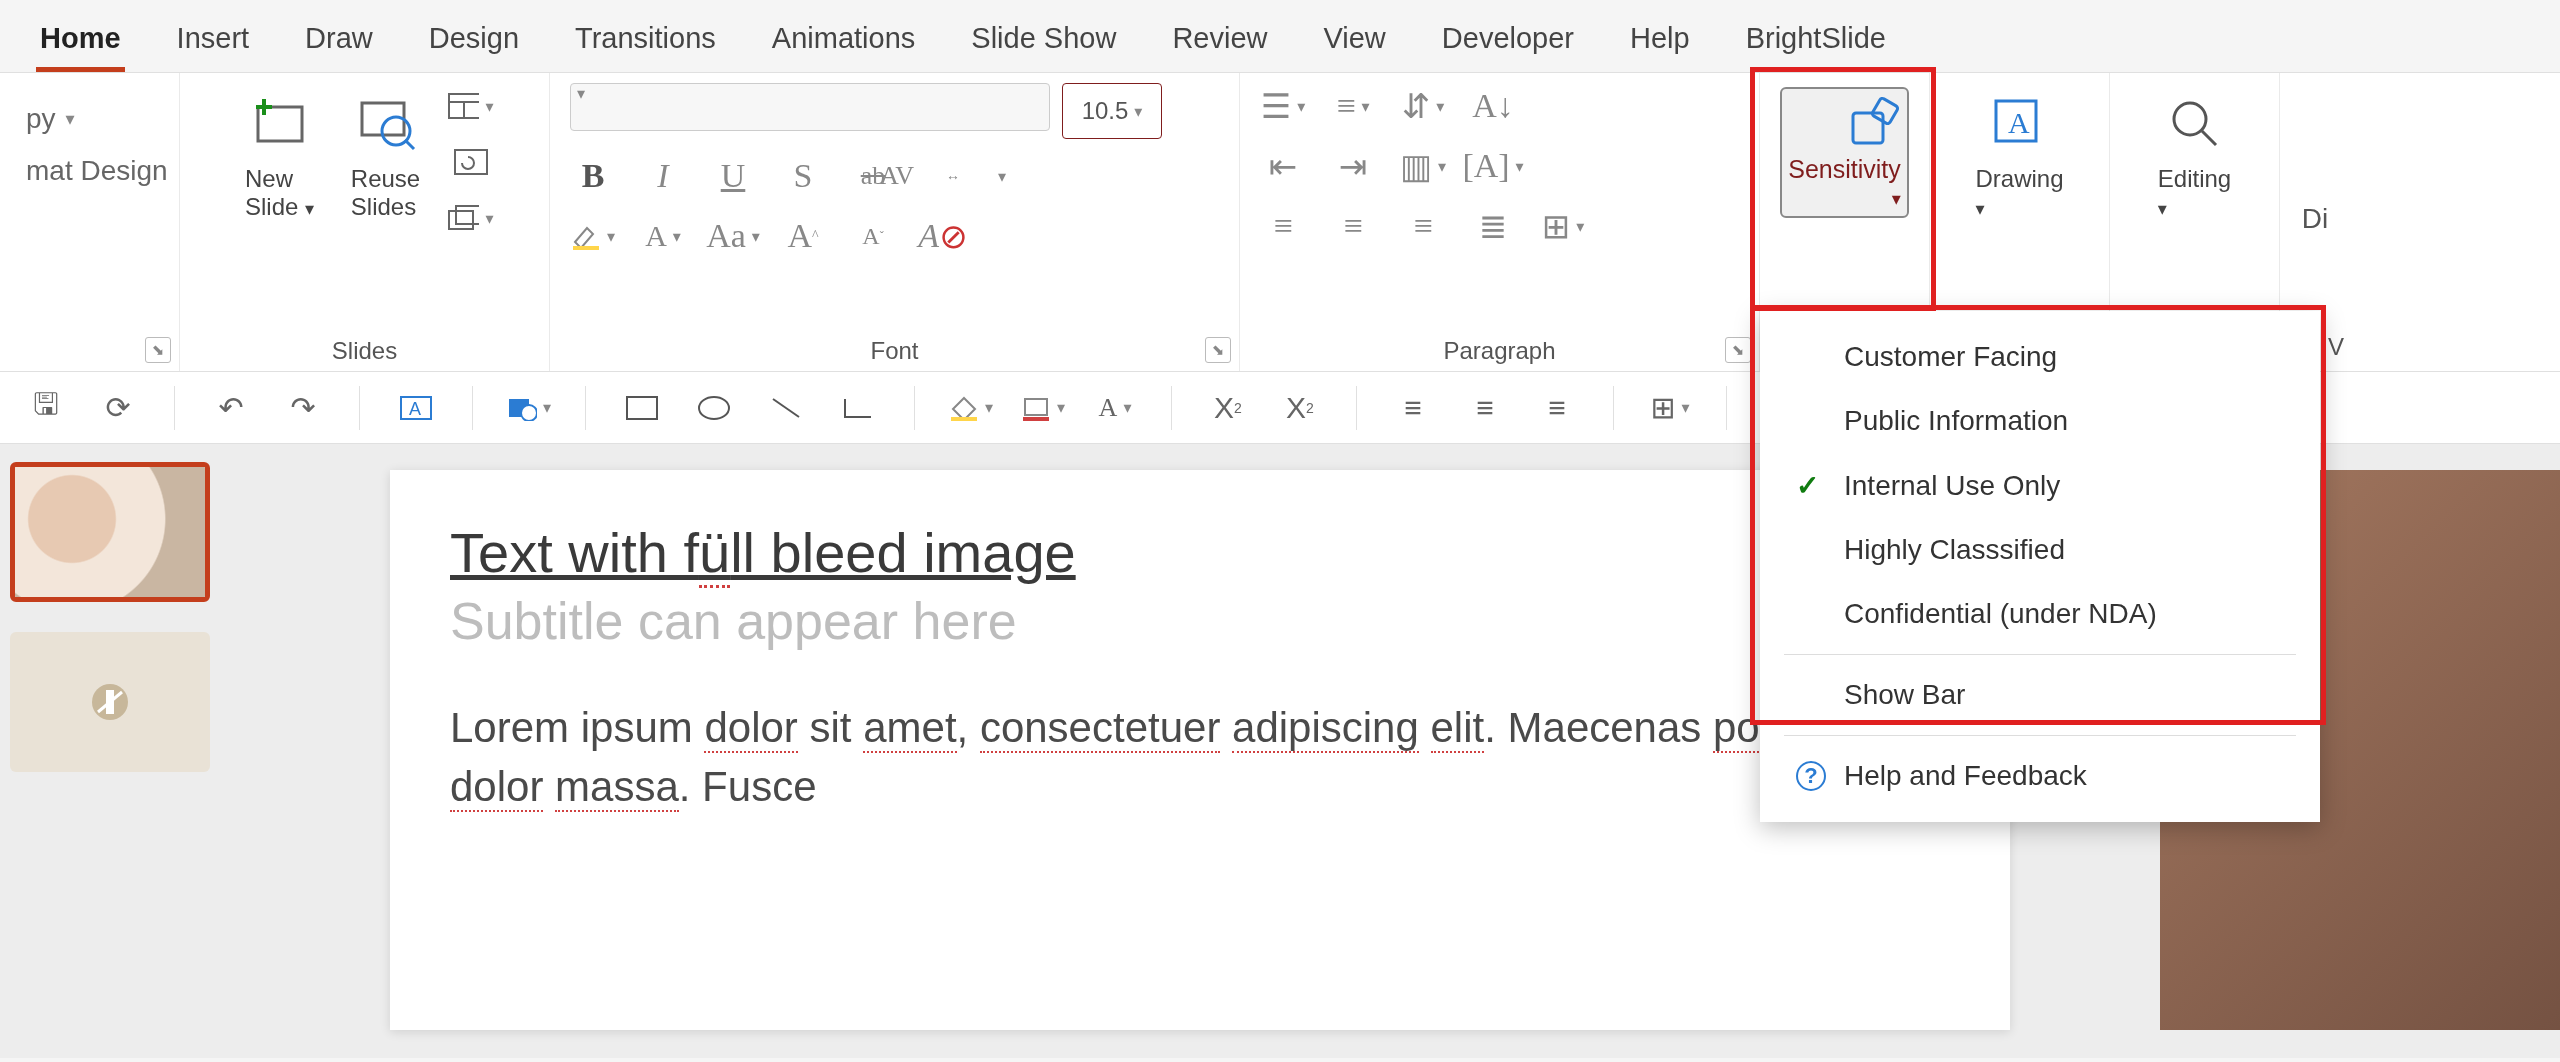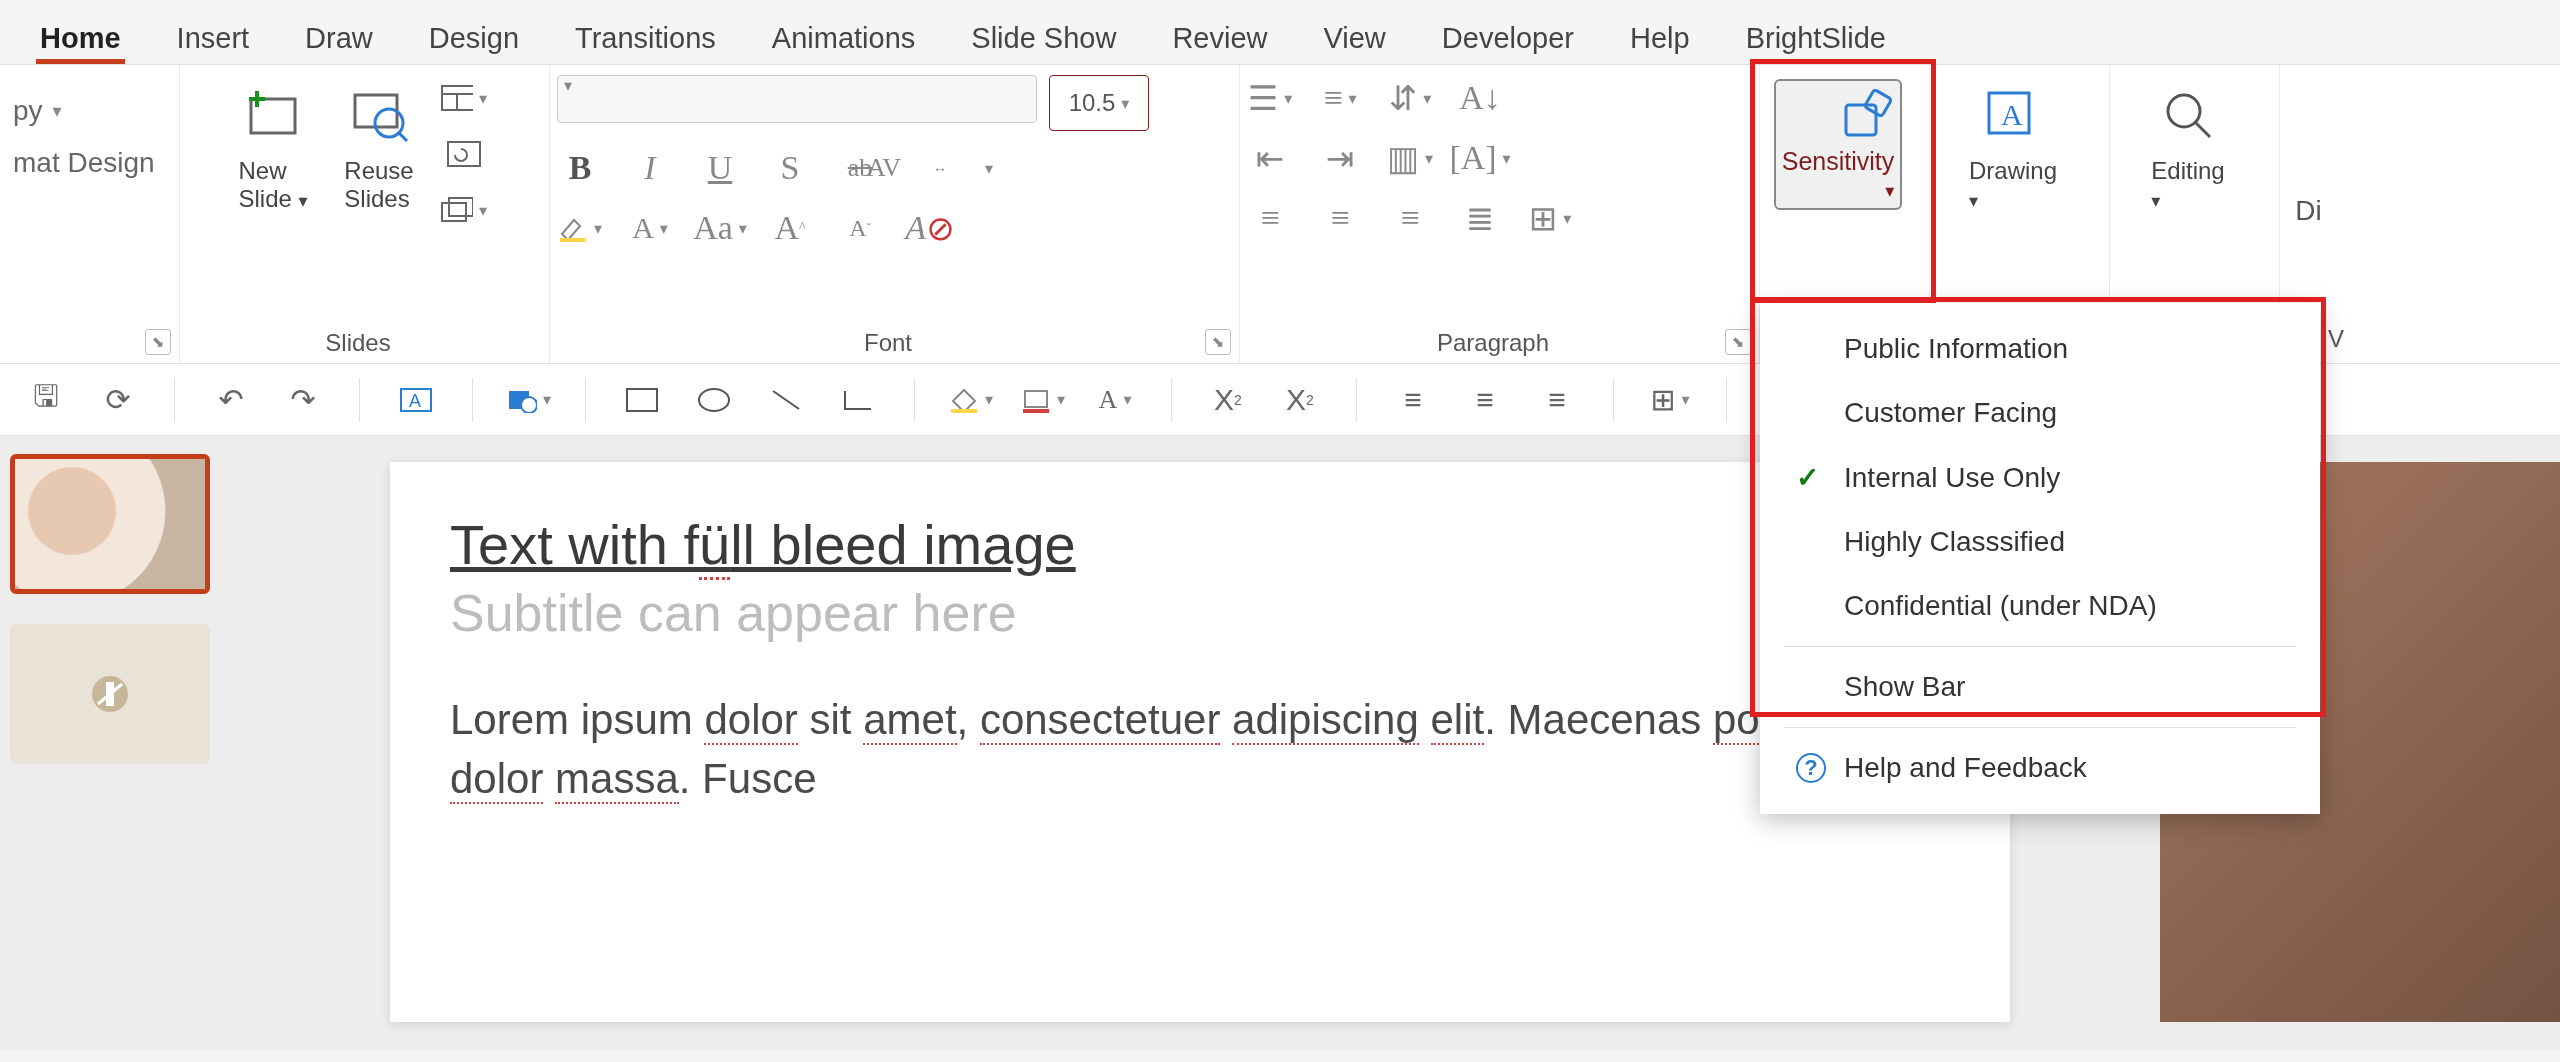--- a/index.html
+++ b/index.html
@@ -25,41 +25,41 @@
   }
   
   .tabs {
     display: flex;
     gap: 48px;
     padding: 12px 36px 0 36px;
     font-size: 29px;
     background: #f5f5f5;
   }
   .tab {
-    padding: 10px 4px 4px 4px;
+    padding: 10px 4px 12px 4px;
     cursor: pointer;
     color: #444;
   }
   .tab.active {
     color: #222;
     font-weight: 600;
     border-bottom: 5px solid var(--accent);
   }
   
   .ribbon {
     display: flex;
     background: #fff;
     border-top: 1px solid #e0e0e0;
     border-bottom: 1px solid #e0e0e0;
     height: 300px;
     position: relative;
   }
   .group {
     border-right: 1px solid #eaeaea;
-    padding: 10px 20px 6px 7px;
+    padding: 10px 20px 6px 20px;
     display: flex;
     flex-direction: column;
     justify-content: space-between;
     align-items: center;
     position: relative;
   }
   .group-body {
     flex: 1;
     display: flex;
     align-items: flex-start;
@@ -336,25 +336,25 @@
       </svg>
       <div>Sensitivity</div>
       <div style="font-size:18px;">▾</div>
     </div>
 
     <div class="highlight-box" style="top:-6px;left:-10px;width:186px;height:244px;"></div>
 
     <div class="sens-menu">
       <div class="sens-item">
           <span class="sens-check"></span>
+          <span>Customer Facing</span>
+        </div>
+      <div class="sens-item">
+          <span class="sens-check"></span>
           <span>Public Information</span>
-        </div>
-      <div class="sens-item">
-          <span class="sens-check"></span>
-          <span>Customer Facing</span>
         </div>
       <div class="sens-item">
           <span class="sens-check">✓</span>
           <span>Internal Use Only</span>
         </div>
       <div class="sens-item">
           <span class="sens-check"></span>
           <span>Highly Classsified</span>
         </div>
       <div class="sens-item">

